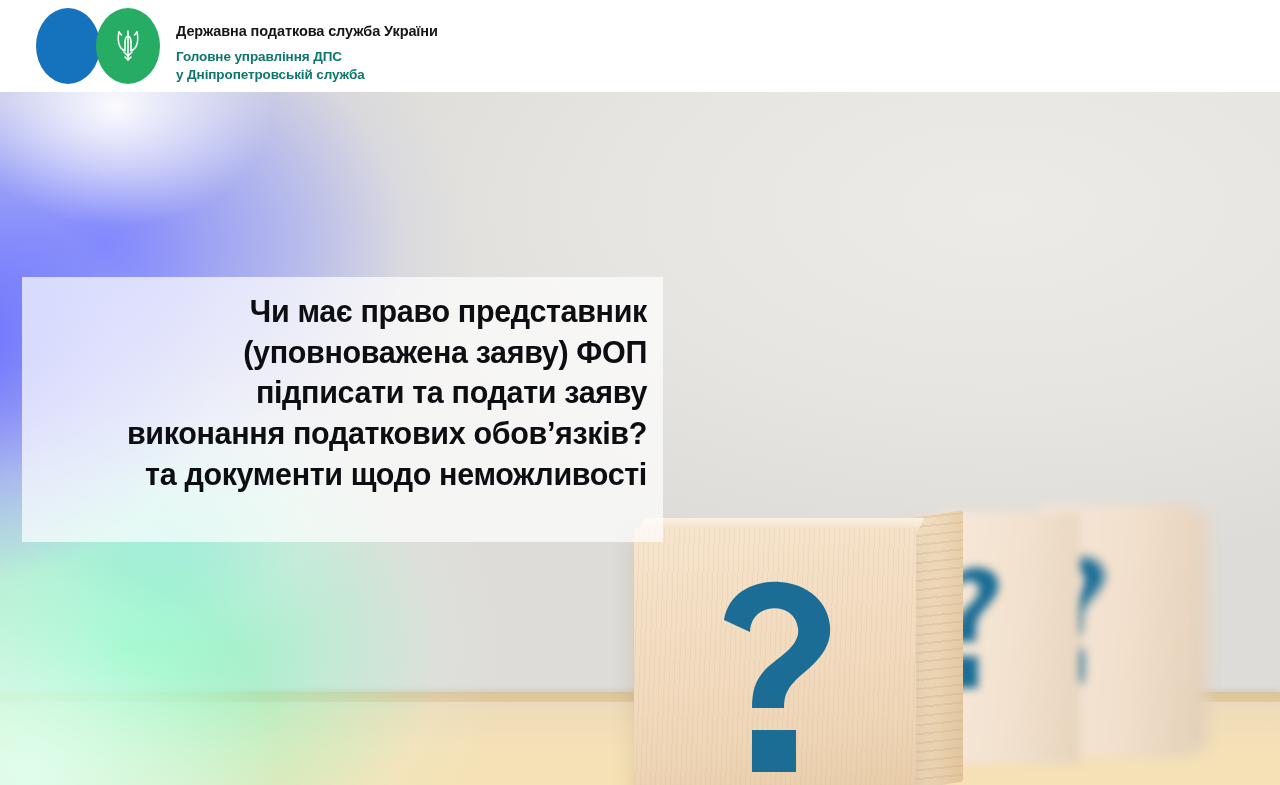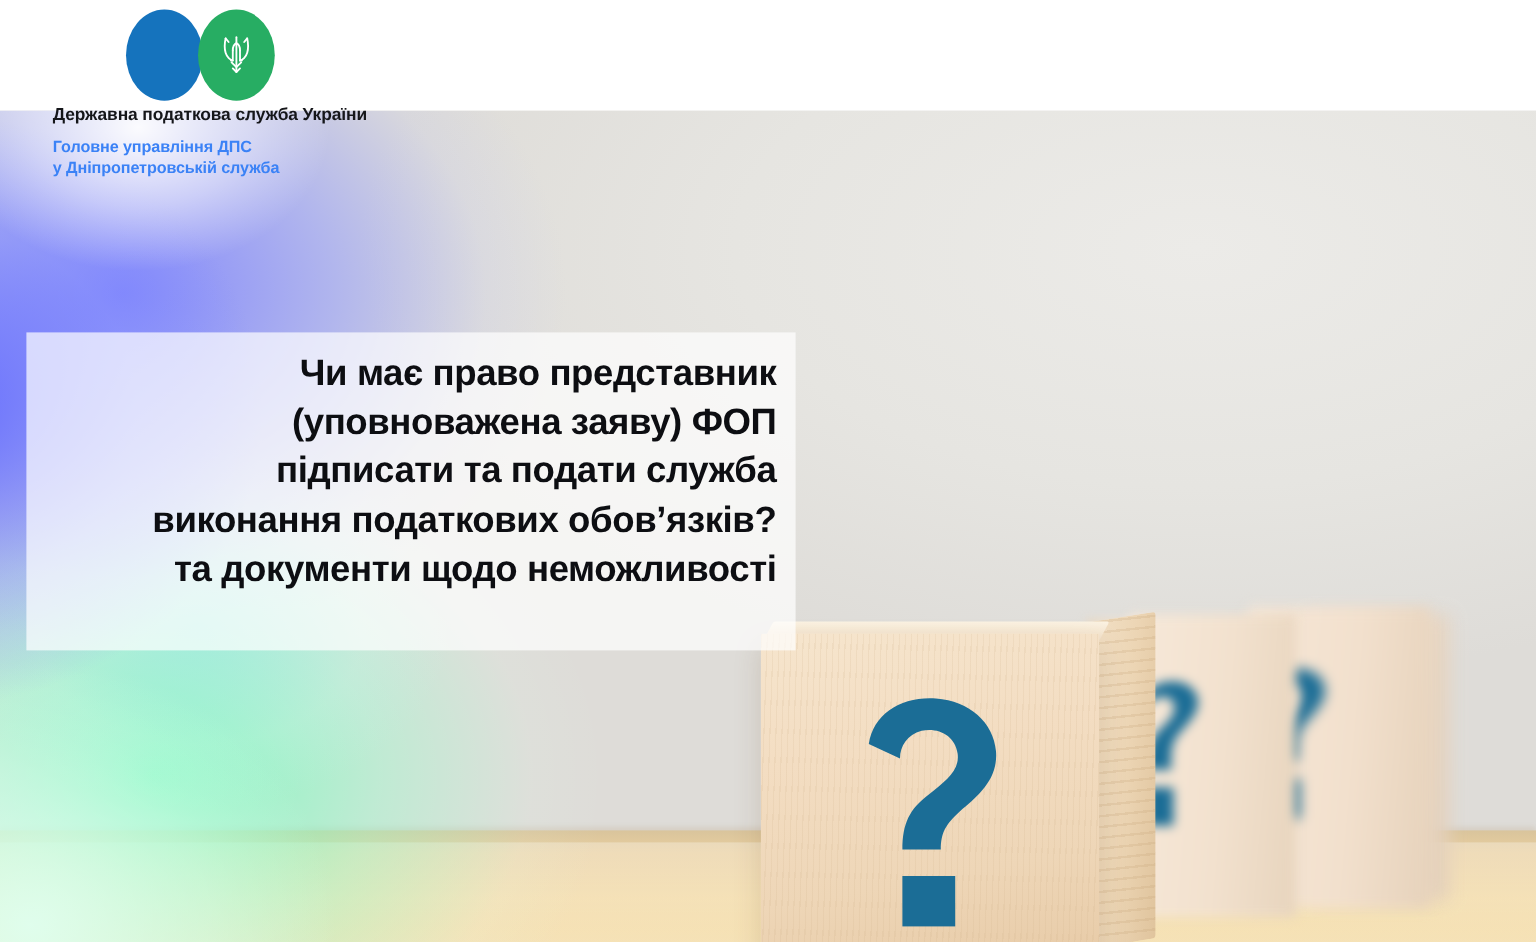--- a/index.html
+++ b/index.html
@@ -29,22 +29,21 @@
     height: 92px;
     background: #ffffff;
     z-index: 40;
     box-sizing: border-box;
   }
   .header-inner {
     position: absolute;
     left: 36px;
     top: 8px;
     display: flex;
-    align-items: center;
-    flex-direction: column;
+    align-items: flex-end;
   }
   .logo-marks {
     position: relative;
     width: 132px;
     height: 76px;
     flex: 0 0 auto;
   }
   .logo-circle {
     position: absolute;
     top: 0;
@@ -78,21 +77,21 @@
     font-weight: bold;
     color: #15161a;
     line-height: 1.15;
     letter-spacing: -0.1px;
     white-space: nowrap;
   }
   .org-unit {
     margin-top: 9px;
     font-size: 13.5px;
     font-weight: bold;
-    color: #3b82f6;
+    color: #0f766e;
     line-height: 1.32;
     letter-spacing: -0.1px;
   }
   .org-unit .l2 { display: block; }
 
   
   .stage {
     position: absolute;
     left: 0;
     top: 92px;
@@ -391,20 +390,20 @@
     <div class="tint tint-cyan"></div>
     <div class="tint tint-mint"></div>
     <div class="tint tint-blue"></div>
     <div class="tint tint-blue2"></div>
     <div class="tint tint-white"></div>
 
     <div class="text-panel">
       <h1 class="headline">
         <span class="ln">Чи має право представник</span>
         <span class="ln">(уповноважена заяву) ФОП</span>
-        <span class="ln">підписати та подати служба</span>
+        <span class="ln">підписати та подати заяву</span>
         <span class="ln">виконання податкових обов’язків?</span>
         <span class="ln">та документи щодо неможливості</span>
       </h1>
     </div>
 
   </div>
 </div>
 
 </body></html>

